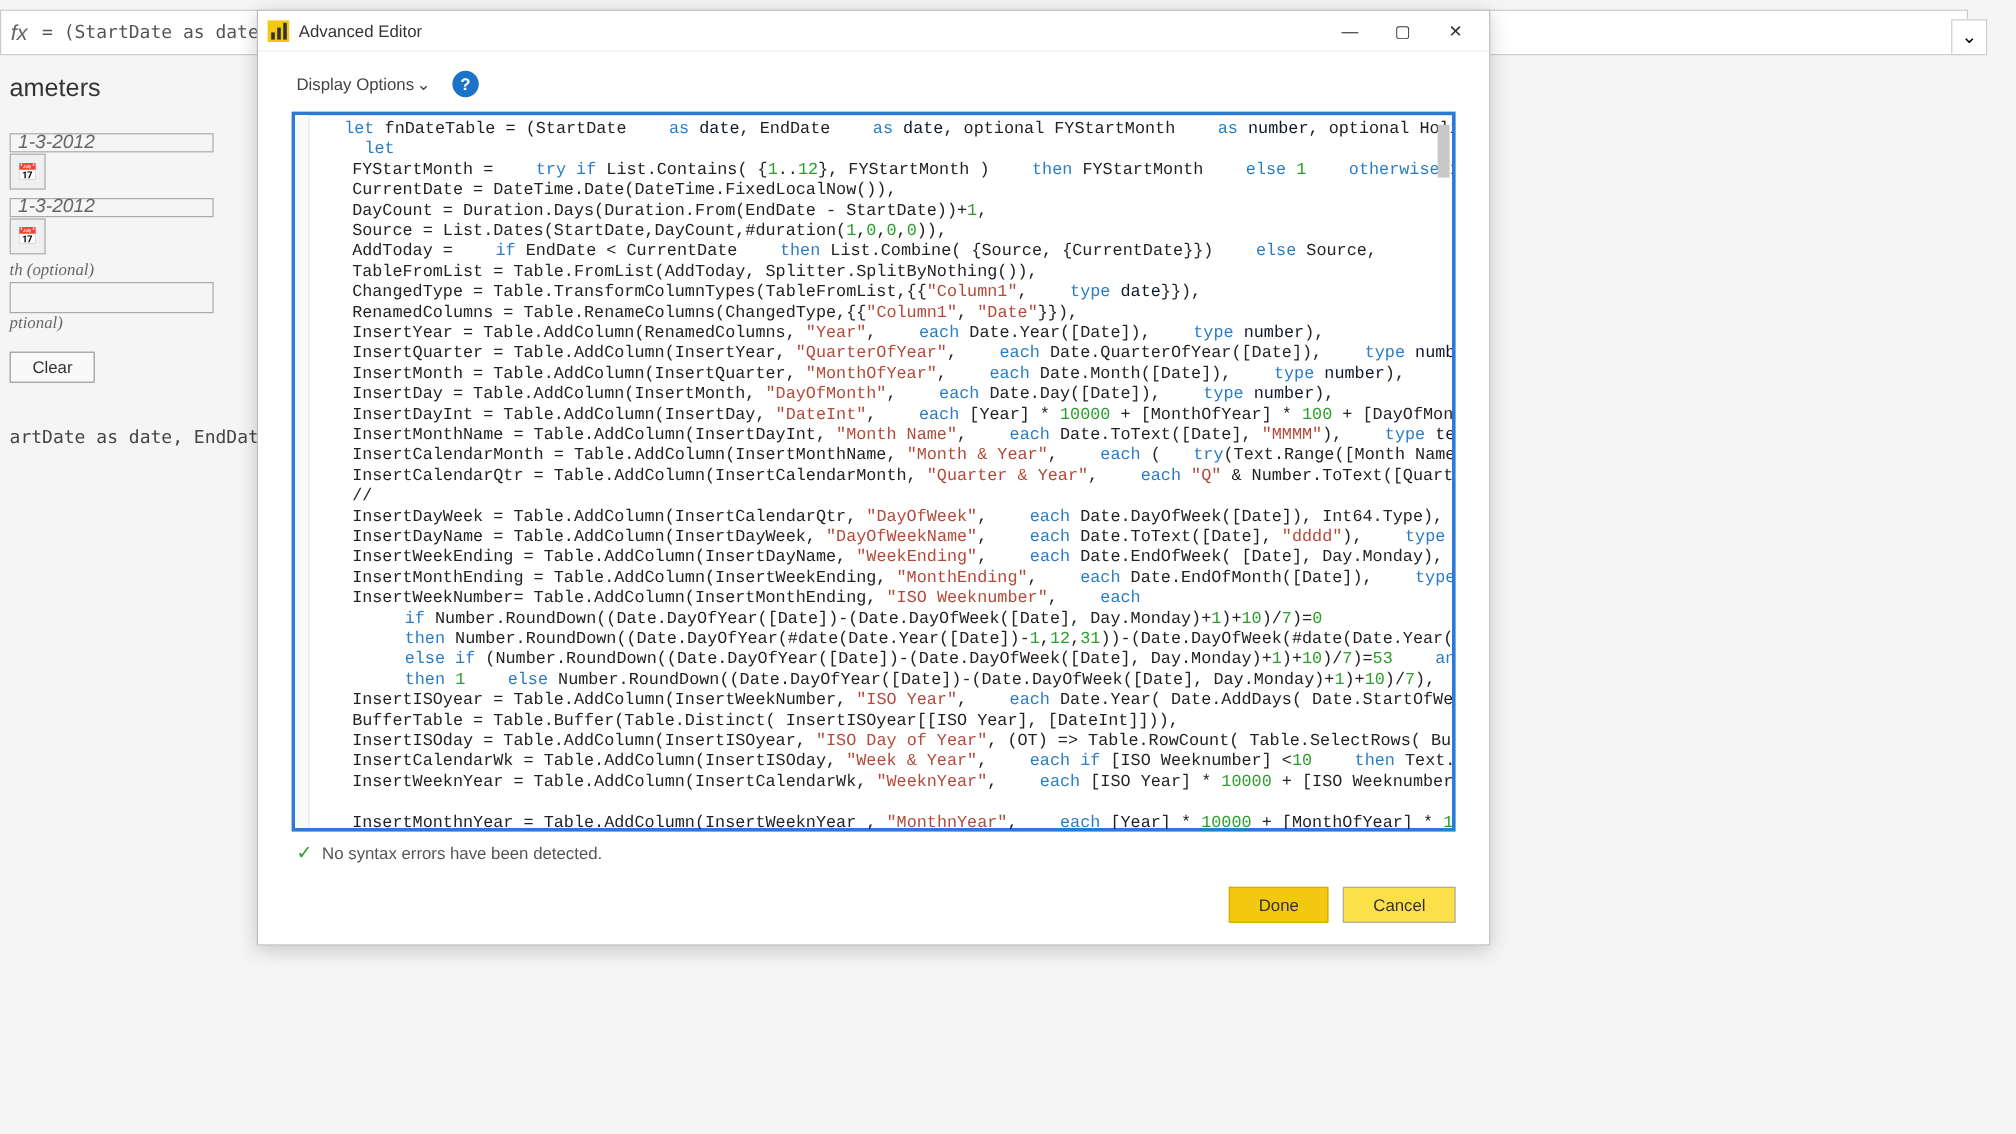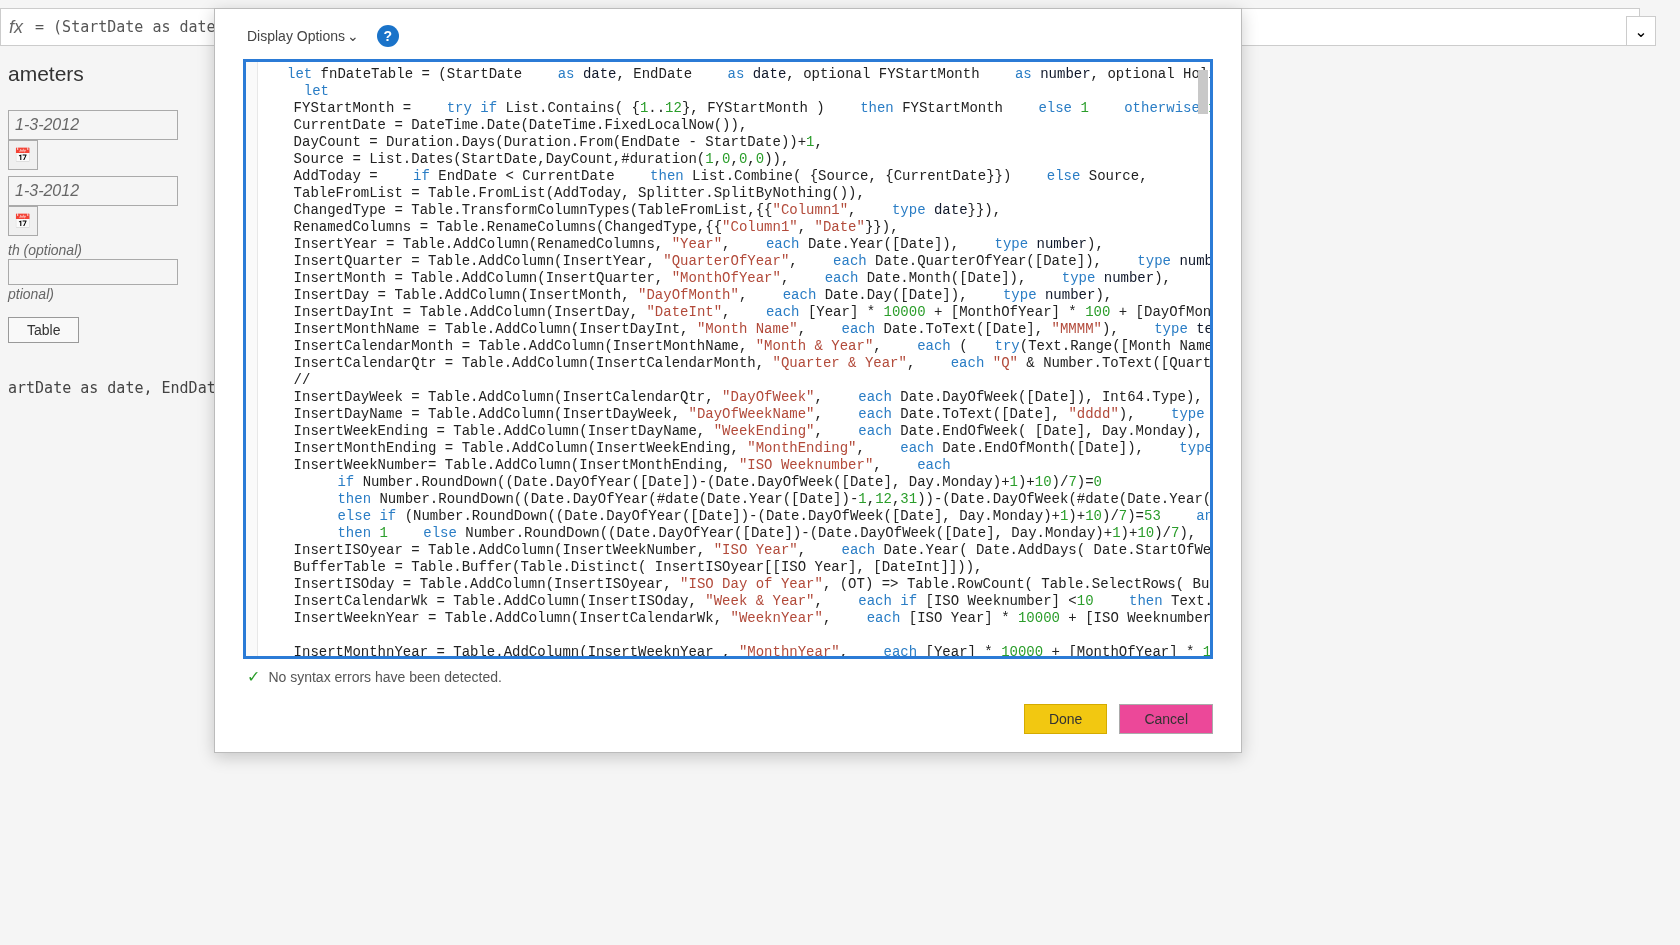--- a/index.html
+++ b/index.html
@@ -42,36 +42,36 @@
       font-weight: normal;
       font-size: 21px;
       color: #333;
       margin-bottom: 24px;
     }
     .left-panel .row {
       margin-bottom: 6px;
     }
     .date-in {
       width: 170px;
-      height: 30px;
+      height: 16px;
       border: 1px solid #aaa;
       padding: 0 6px;
       font-style: italic;
       color: #666;
       display: inline-flex;
       align-items: center;
     }
     .cal-btn {
       width: 30px; height: 30px;
       border:1px solid #aaa;
       display:inline-flex; align-items:center; justify-content:center;
       vertical-align: top; background:#f0f0f0;
       font-size:14px;
     }
-    .small-label { font-style: italic; color:#666; font-size:14px; margin:1px 0; display:block;}
+    .small-label { font-style: italic; color:#666; font-size:14px; margin:1px 0; display:block;font-family:Liberation Serif, serif;}
     .small-input { width:170px; height:26px; border:1px solid #aaa;}
     .clear-btn {
       border:1px solid #999; background:#f9f9f9; padding:4px 18px;
       margin-top:14px; font-size:14px; color:#333;
     }
     .signature {
       margin-top: 36px;
       font-family: Consolas, monospace;
       font-size: 15px;
       color:#444;
@@ -144,21 +144,21 @@
       display:flex; align-items:center; gap:8px;
     }
     .check { color:#2a9d2a; font-size:16px;}
     .footer {
       display:flex; justify-content:flex-end; gap:12px;
       padding: 8px 28px 18px;
       margin-left: 48px;
     }
     .btn {
       padding: 6px 24px; font-size:14px; border:1px solid #aaa;
-      background:#ec4899; color:#333;
+      background:#fde047; color:#333;
     }
     .btn.primary { background:#f2c811; border-color:#d4ab00;}
     .top-chevron {
       position:absolute; right:24px; top:16px;
       width:30px; height:30px; border:1px solid #ccc; background:#fff;
       display:flex; align-items:center; justify-content:center;
     }
     .scroll-thumb {
       position:absolute; right:2px; top:8px; width:10px; height:44px;
       background:#c8c8c8;
@@ -177,25 +177,38 @@
   <h3>ameters</h3>
   <div class="row">
     <span class="date-in">1-3-2012</span><span class="cal-btn">📅</span>
   </div>
   <div class="row">
     <span class="date-in">1-3-2012</span><span class="cal-btn">📅</span>
   </div>
   <span class="small-label">th (optional)</span>
   <div class="small-input"></div>
   <span class="small-label">ptional)</span>
-  <button class="clear-btn">Table</button>
+  <button class="clear-btn">Clear</button>
   <div class="signature">artDate as date, EndDate as d</div>
 </div>
 
 <div class="modal">
+  <div class="titlebar">
+    <div class="logo">
+        <span style="height:6px"></span>
+        <span style="height:10px"></span>
+        <span style="height:14px"></span>
+      </div>
+    <div class="title">Advanced Editor</div>
+    <div class="winbtns">
+      <div class="winbtn">—</div>
+      <div class="winbtn">▢</div>
+      <div class="winbtn">✕</div>
+    </div>
+  </div>
   <div class="header2">
     <div class="display-opts">
       <span>Display Options</span>
         <span>⌄</span>
     </div>
     <div class="help-ico">?</div>
   </div>
   <div class="code-wrap">
     <div class="gutter"></div>
     <div class="code" id="code-area"><span class="kw">let</span><span> fnDateTable = (StartDate </span><span class="kw">as</span><span> </span><span class="ty">date</span><span>, EndDate </span><span class="kw">as</span><span> </span><span class="ty">date</span><span>, optional FYStartMonth </span><span class="kw">as</span><span> </span><span class="ty">number</span><span>, optional Holidays </span><span class="kw">as</span><span> </span><span class="ty">list</span><span>) </span>

